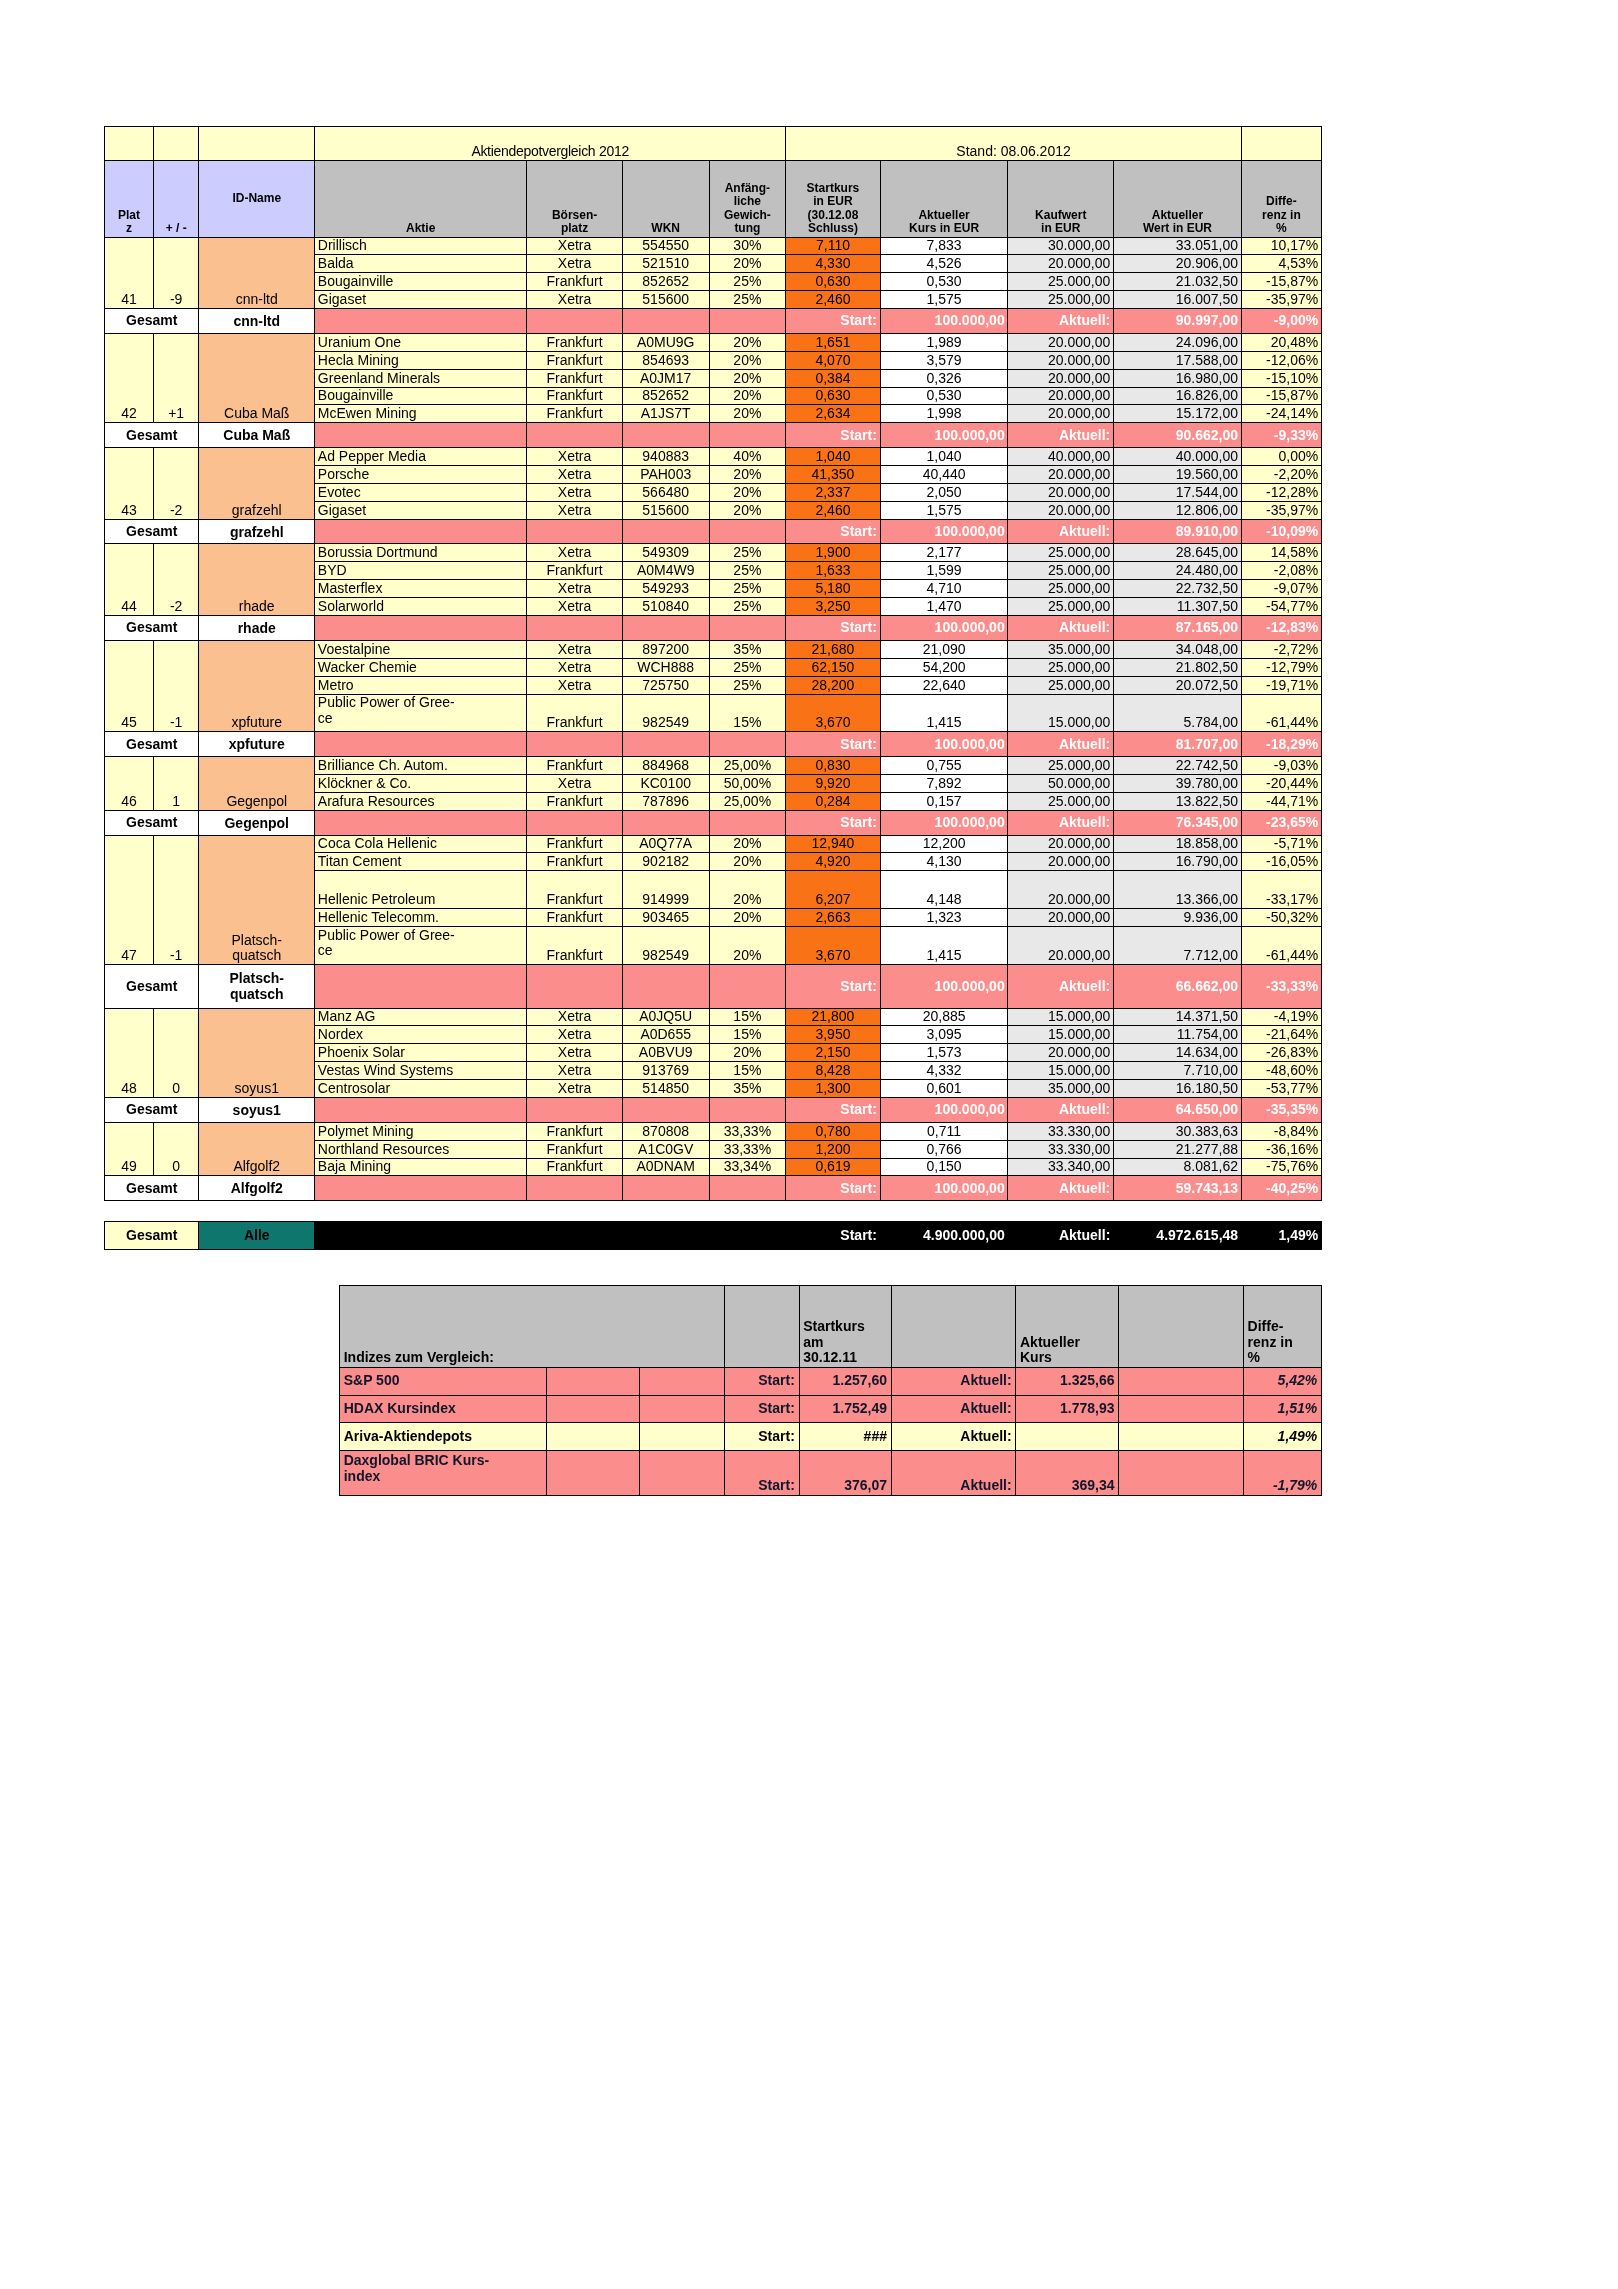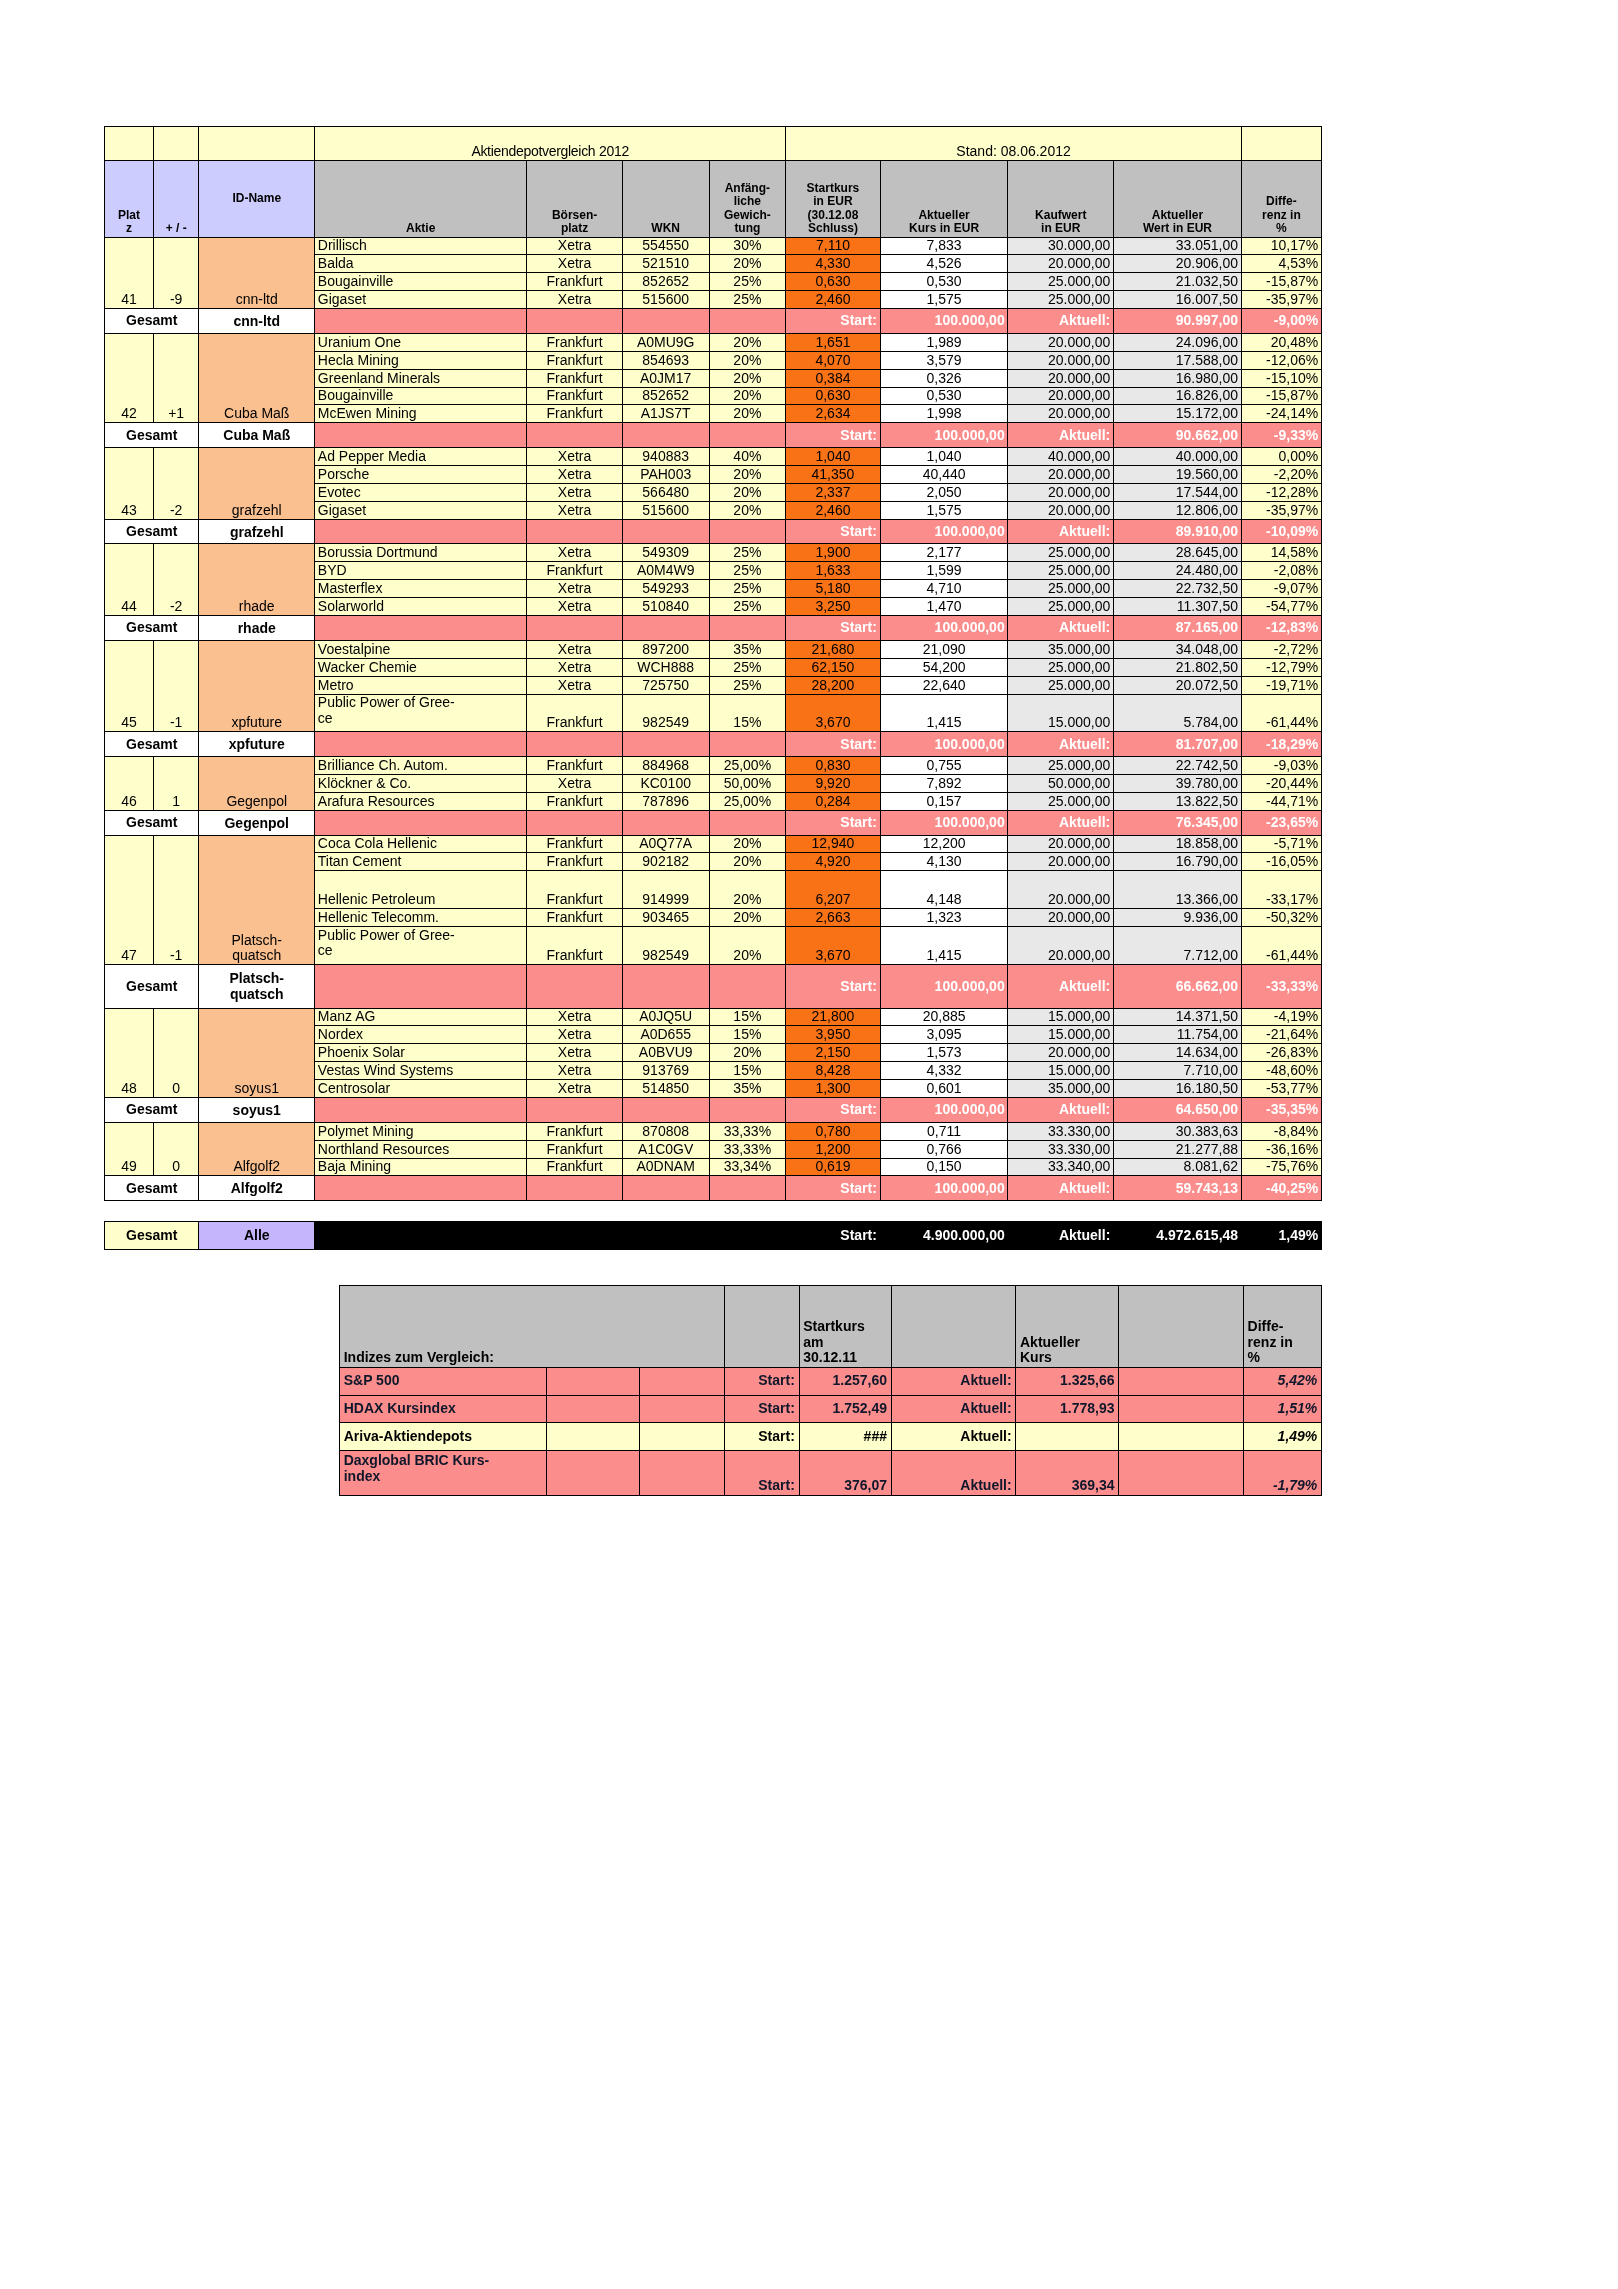--- a/index.html
+++ b/index.html
@@ -112,21 +112,21 @@
   tr.total td.tot-startlbl { text-align:right; }
   tr.total td.tot-startval { text-align:right; }
   tr.total td.tot-aktlbl   { text-align:right; }
   tr.total td.tot-aktval   { text-align:right; }
   tr.total td.tot-diff     { text-align:right; }
 
   
   .grandwrap { margin-top: 20px; }
   tr.grand td { background:#000000; color:#ffffff; font-weight:bold; height:25px; vertical-align:middle; text-align:right;}
   tr.grand td.g-label { background:#ffffcc; color:#000000; text-align:center; }
-  tr.grand td.g-name  { background:#c4b5fd; color:#000000; text-align:center; }
+  tr.grand td.g-name  { background:#0f766e; color:#000000; text-align:center; }
   tr.grand td.g-blank { background:#000000; border-left-color:#000000;}
 
   
   .idxwrap { margin-top: 35px; margin-left: 235px; }
   table.idx { border-collapse: collapse; table-layout: fixed; width: 983px; }
   table.idx td { border: 0.9px solid #000000; font-size: 14px; padding: 0.9px 3.7px; line-height:1.12; }
   col.i-name { width: 191px; }
   col.i-b1   { width: 86px; }
   col.i-b2   { width: 78px; }
   col.i-slbl { width: 69px; }

